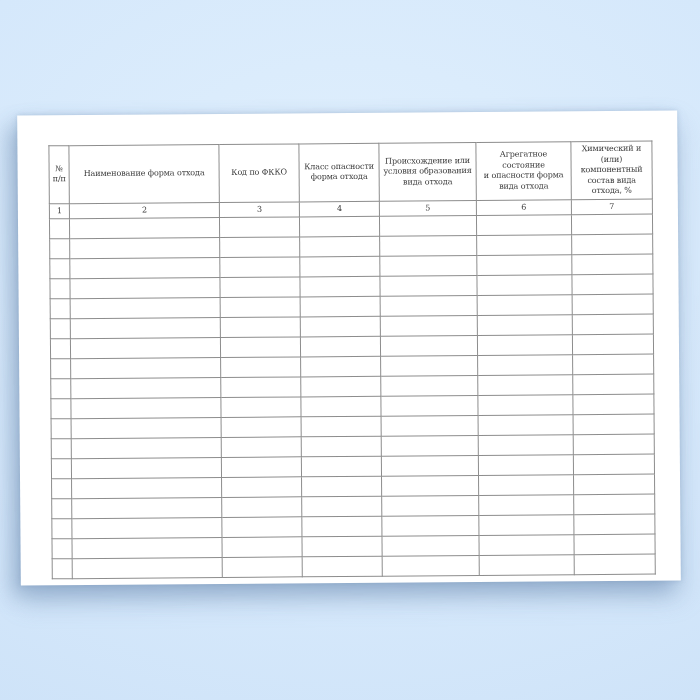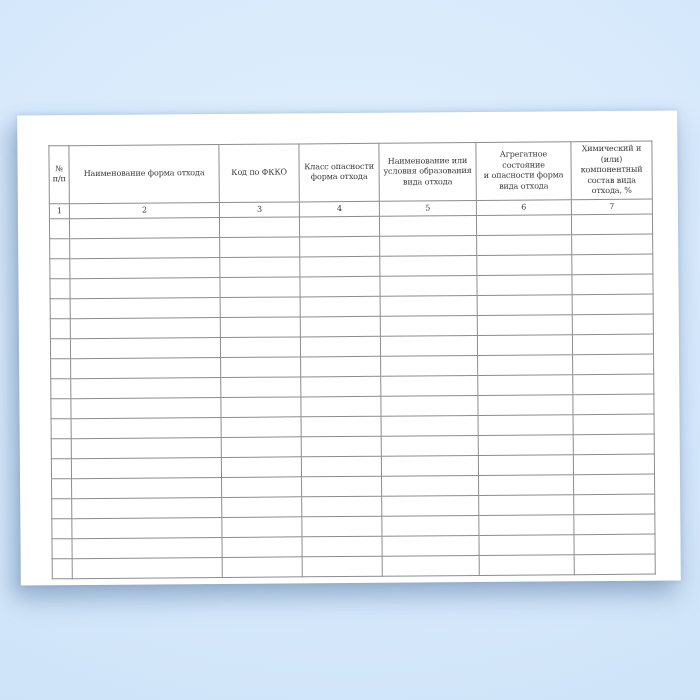--- a/index.html
+++ b/index.html
@@ -59,21 +59,21 @@
         <col style="width:81px">
       </colgroup>
       <thead>
         <tr>
           <th class="col-header">№
 п/п</th>
           <th class="col-header">Наименование форма отхода</th>
           <th class="col-header">Код по ФККО</th>
           <th class="col-header">Класс опасности
 форма отхода</th>
-          <th class="col-header">Наименование или
+          <th class="col-header">Происхождение или
 условия образования
 вида отхода</th>
           <th class="col-header">Агрегатное состояние
 и опасности форма
 вида отхода</th>
           <th class="col-header">Химический и (или)
 компонентный
 состав вида отхода, %</th>
         </tr>
         <tr>

